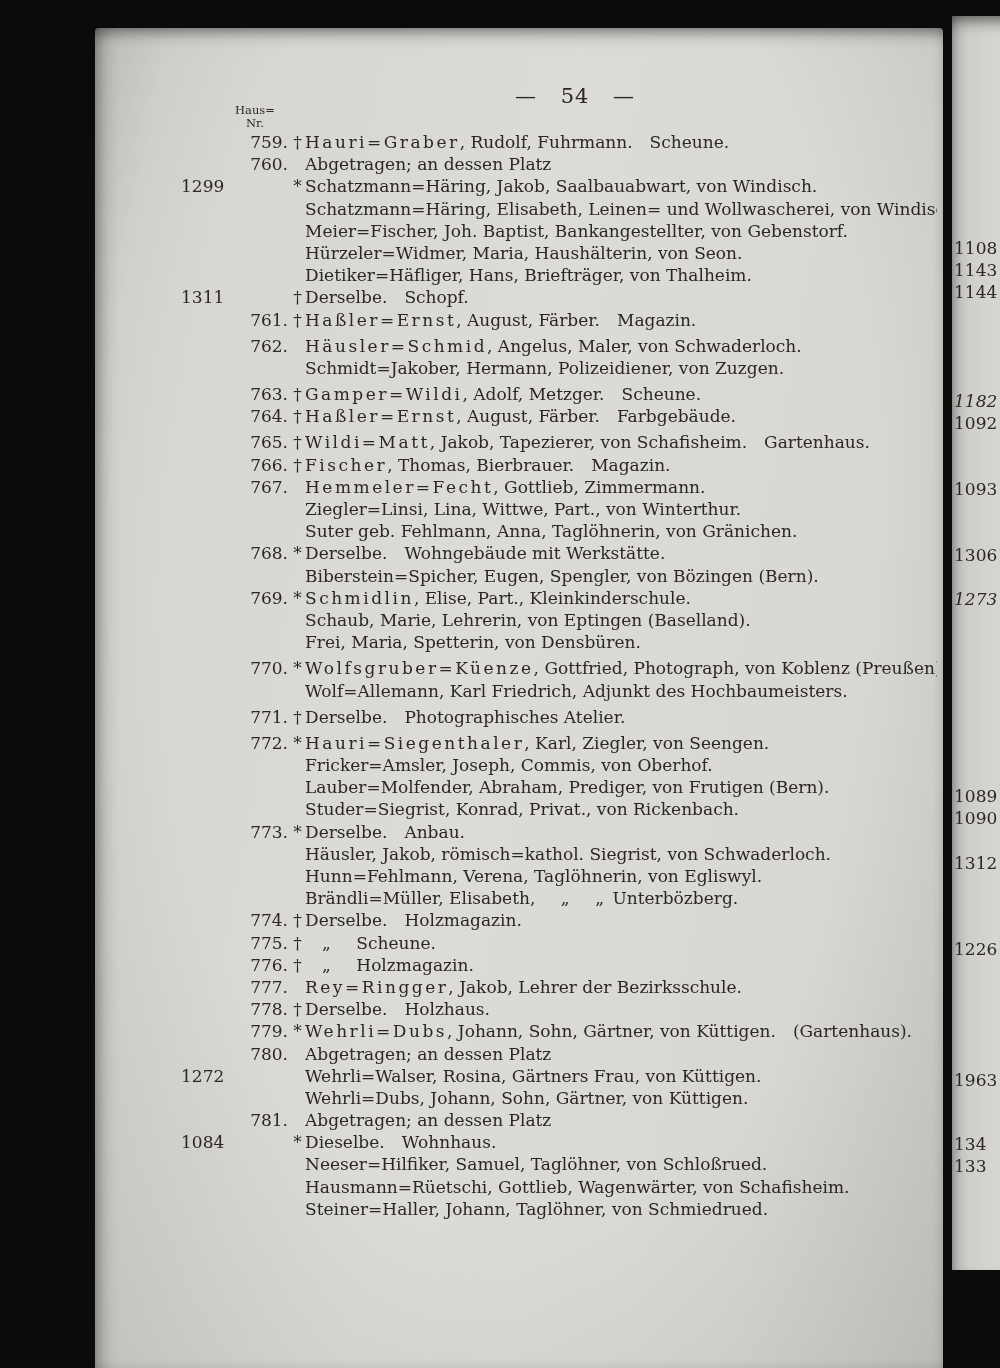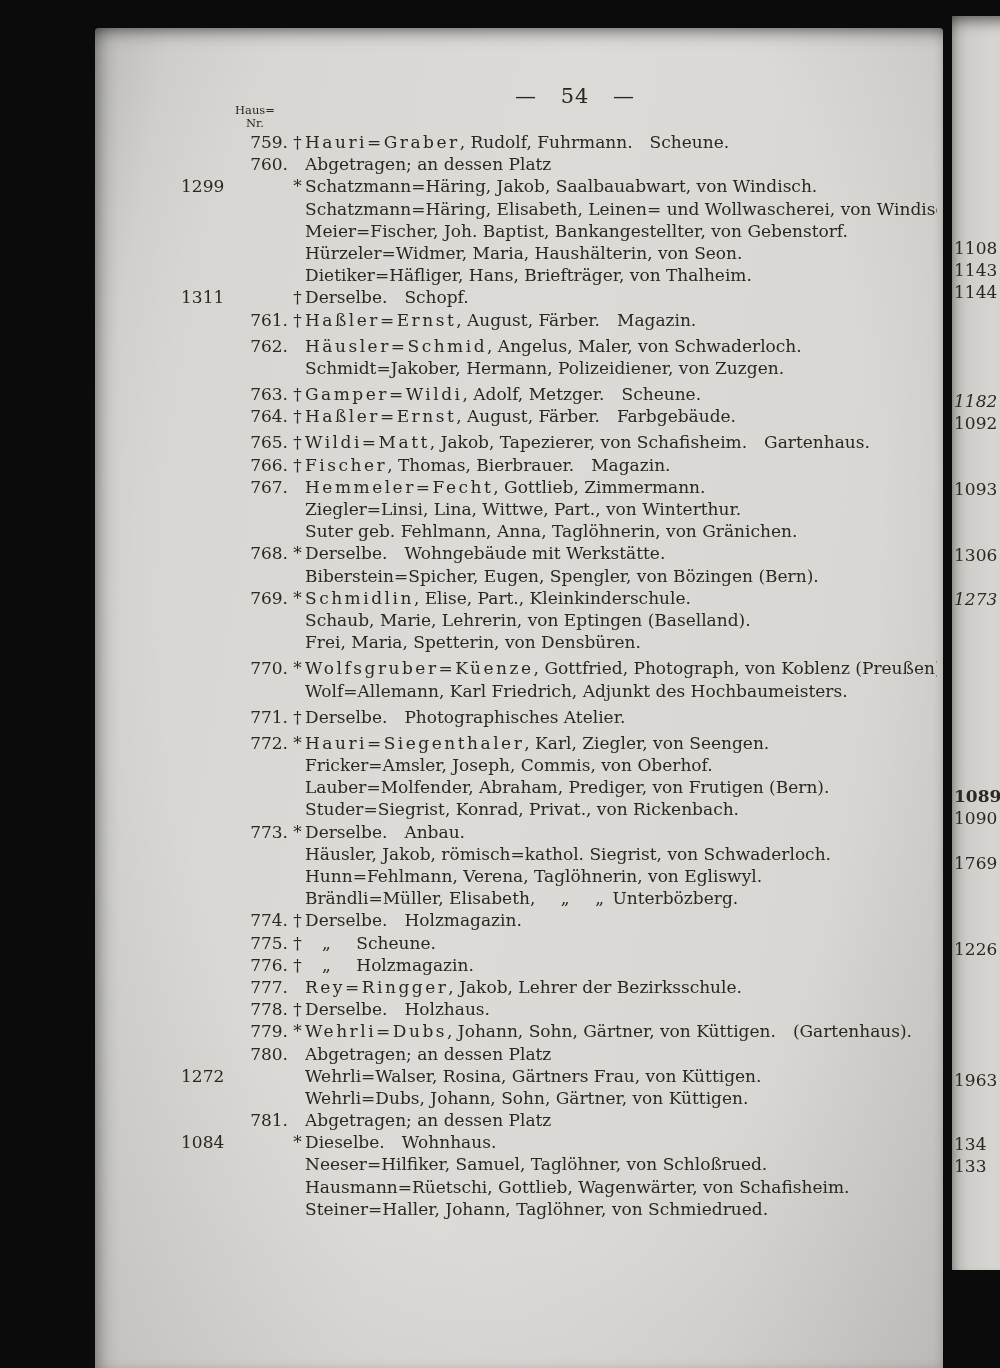--- a/index.html
+++ b/index.html
@@ -259,20 +259,20 @@
 
 <div class="edge-page" id="edge">
     <div class="edge-num" style="top: 222px;">1108</div>
     <div class="edge-num" style="top: 244px;">1143</div>
     <div class="edge-num" style="top: 266px;">1144</div>
     <div class="edge-num" style="top: 375px; font-style: italic;">1182</div>
     <div class="edge-num" style="top: 397px;">1092</div>
     <div class="edge-num" style="top: 463px;">1093</div>
     <div class="edge-num" style="top: 529px; text-align: center;">1306</div>
     <div class="edge-num" style="top: 573px; font-style: italic;">1273</div>
-    <div class="edge-num" style="top: 770px; font-weight: bold;">1089</div>
+    <div class="edge-num" style="top: 770px;">1089</div>
     <div class="edge-num" style="top: 792px;">1090</div>
-    <div class="edge-num" style="top: 837px;">1769</div>
+    <div class="edge-num" style="top: 837px;">1312</div>
     <div class="edge-num" style="top: 923px;">1226</div>
     <div class="edge-num" style="top: 1054px;">1963</div>
     <div class="edge-num" style="top: 1118px;">134</div>
     <div class="edge-num" style="top: 1140px; text-align: right;">133</div>
   </div>
 
 </body></html>

